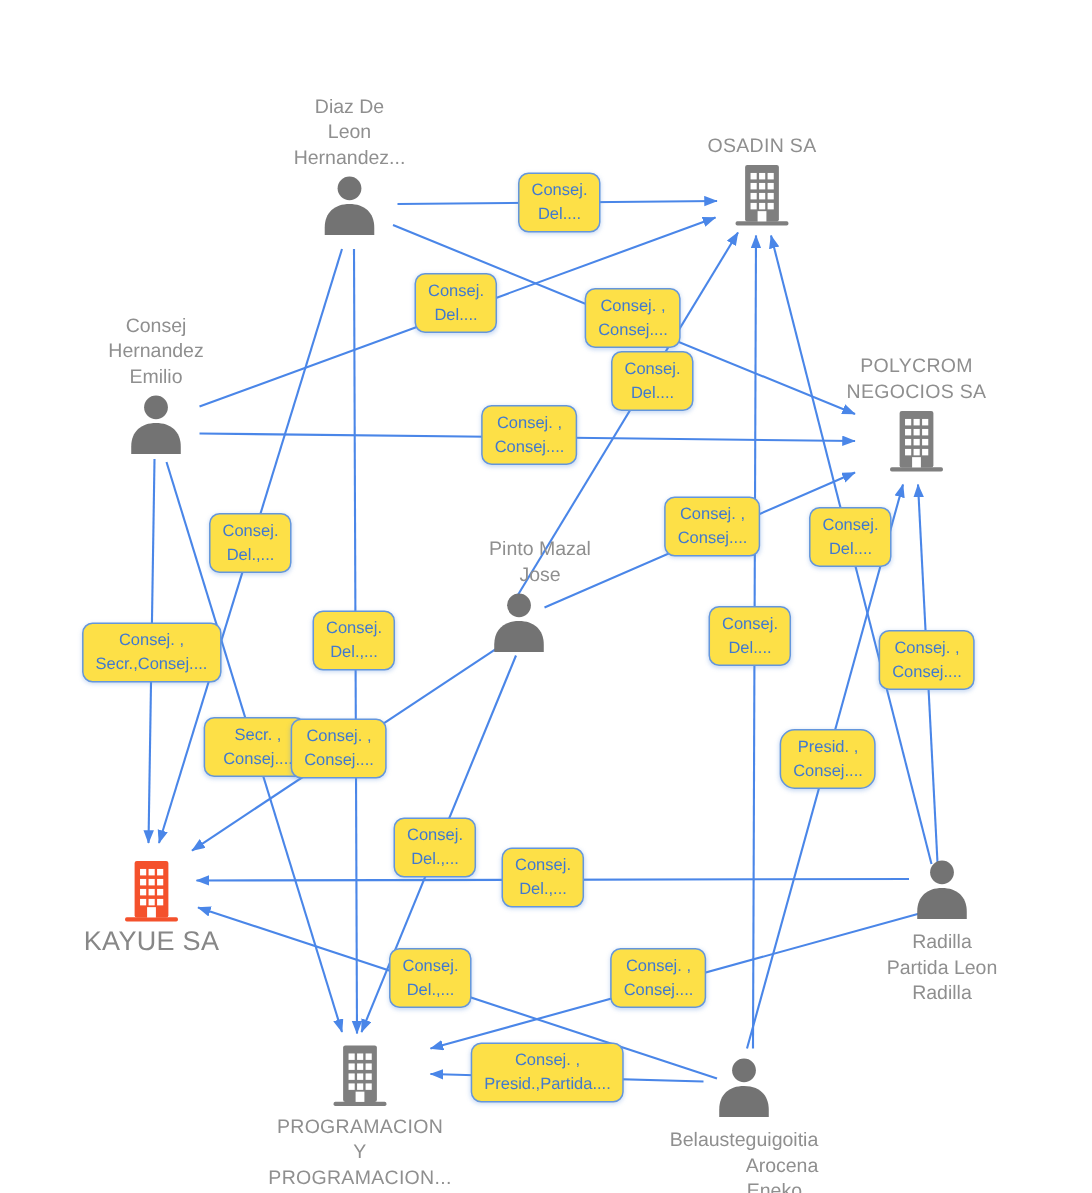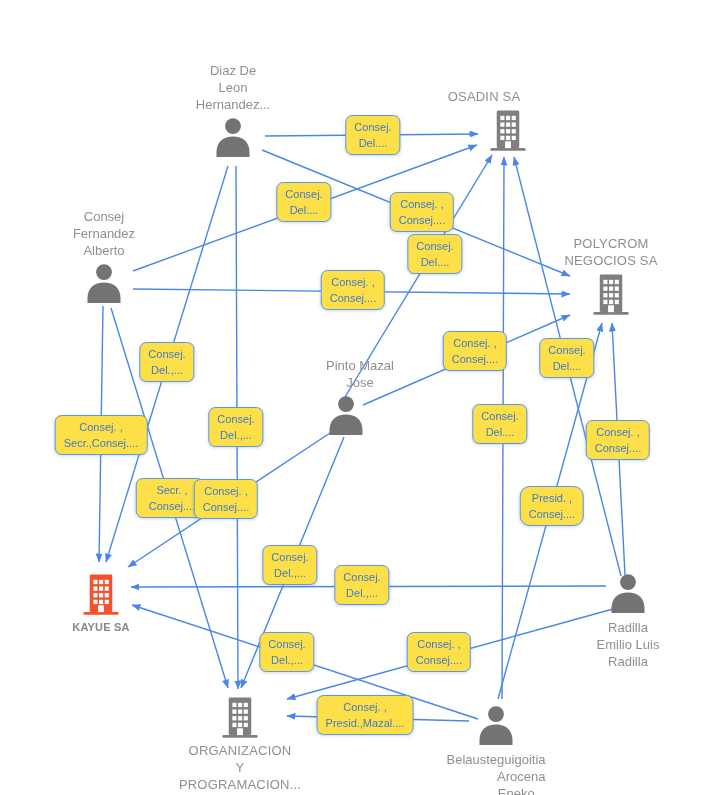--- a/index.html
+++ b/index.html
@@ -8,21 +8,21 @@
     font-family:"Liberation Sans", sans-serif;
     margin-top:28px;
   }
   #edges-layer{position:absolute;left:0;top:0;width:728px;height:795px;}
   .node-icon{position:absolute;transform:translate(-50%,-50%);}
   .node-label{
     position:absolute;color:#8f8f8f;font-size:13px;line-height:17px;
     text-align:center;white-space:nowrap;transform:translate(-50%,0);
   }
   .node-label.company{letter-spacing:.2px;}
-  .node-label.highlight{font-weight:bold;color:#878787;font-size:11px;}
+  .node-label.highlight{font-weight:normal;color:#878787;font-size:18px;}
   .edge-label{
     position:absolute;transform:translate(-50%,-50%);
     background:#fde047;border:1.5px solid #6496dc;border-radius:7px;
     padding:3px 8px;font-size:11px;line-height:16px;color:#4179cf;
     text-align:center;white-space:nowrap;
     box-shadow:0 1px 3px rgba(100,150,220,.35);
   }
   #watermark{
     position:absolute;right:10px;bottom:2px;
     font-family:"DejaVu Serif", serif;font-style:italic;user-select:none;
@@ -87,33 +87,33 @@
             <rect x="22" y="9.5" width="4.2" height="4.4" fill="#fff"></rect>
             <rect x="22" y="16.3" width="4.2" height="4.4" fill="#fff"></rect>
             <rect x="22" y="23.1" width="4.2" height="4.4" fill="#fff"></rect>
             <rect x="22" y="29.9" width="4.2" height="4.4" fill="#fff"></rect>
             <rect x="27.8" y="9.5" width="4.2" height="4.4" fill="#fff"></rect>
             <rect x="27.8" y="16.3" width="4.2" height="4.4" fill="#fff"></rect>
             <rect x="27.8" y="23.1" width="4.2" height="4.4" fill="#fff"></rect>
             <rect x="27.8" y="29.9" width="4.2" height="4.4" fill="#fff"></rect>
             <rect x="21" y="35.5" width="6" height="7" fill="#fff"></rect>
           </svg></div>
-        <div class="node-label company" style="left: 484px; top: 77px; transform: translate(-50%, -100%);">
+        <div class="node-label company" style="left: 508px; top: 77px; transform: translate(-50%, -100%);">
           <div>OSADIN SA</div>
         </div>
       </div>
       <div>
         <div class="node-icon" style="left: 104px; top: 258px;"><svg width="46" height="42" viewBox="0 0 48 44">
             <circle cx="24" cy="9.5" r="8.3" fill="#737373"></circle>
             <path d="M24 20.5c-10.3 0-17.3 5.8-17.3 16.5V42h34.6v-5c0-10.7-7-16.5-17.3-16.5z" fill="#737373"></path>
           </svg></div>
         <div class="node-label" style="left: 104px; top: 231px; transform: translate(-50%, -100%);">
           <div>Consej</div>
-          <div>Fernandez</div>
-          <div>Alberto</div>
+          <div>Hernandez</div>
+          <div>Emilio</div>
         </div>
       </div>
       <div>
         <div class="node-icon" style="left: 611px; top: 268px;"><svg width="47" height="47" viewBox="0 0 48 48">
             <rect x="6" y="42.4" width="36" height="2.8" rx="1.2" fill="#7f7f7f"></rect>
             <rect x="12.5" y="4" width="23" height="38.5" rx="1.5" fill="#7f7f7f"></rect>
             <rect x="16.2" y="9.5" width="4.2" height="4.4" fill="#fff"></rect>
             <rect x="16.2" y="16.3" width="4.2" height="4.4" fill="#fff"></rect>
             <rect x="16.2" y="23.1" width="4.2" height="4.4" fill="#fff"></rect>
             <rect x="16.2" y="29.9" width="4.2" height="4.4" fill="#fff"></rect>
@@ -164,21 +164,21 @@
           <div>KAYUE SA</div>
         </div>
       </div>
       <div>
         <div class="node-icon" style="left: 628px; top: 568px;"><svg width="46" height="42" viewBox="0 0 48 44">
             <circle cx="24" cy="9.5" r="8.3" fill="#737373"></circle>
             <path d="M24 20.5c-10.3 0-17.3 5.8-17.3 16.5V42h34.6v-5c0-10.7-7-16.5-17.3-16.5z" fill="#737373"></path>
           </svg></div>
         <div class="node-label" style="left: 628px; top: 591px;">
           <div>Radilla</div>
-          <div>Emilio Luis</div>
+          <div>Partida Leon</div>
           <div>Radilla</div>
         </div>
       </div>
       <div>
         <div class="node-icon" style="left: 240px; top: 691px;"><svg width="47" height="47" viewBox="0 0 48 48">
             <rect x="6" y="42.4" width="36" height="2.8" rx="1.2" fill="#7f7f7f"></rect>
             <rect x="12.5" y="4" width="23" height="38.5" rx="1.5" fill="#7f7f7f"></rect>
             <rect x="16.2" y="9.5" width="4.2" height="4.4" fill="#fff"></rect>
             <rect x="16.2" y="16.3" width="4.2" height="4.4" fill="#fff"></rect>
             <rect x="16.2" y="23.1" width="4.2" height="4.4" fill="#fff"></rect>
@@ -187,21 +187,21 @@
             <rect x="22" y="16.3" width="4.2" height="4.4" fill="#fff"></rect>
             <rect x="22" y="23.1" width="4.2" height="4.4" fill="#fff"></rect>
             <rect x="22" y="29.9" width="4.2" height="4.4" fill="#fff"></rect>
             <rect x="27.8" y="9.5" width="4.2" height="4.4" fill="#fff"></rect>
             <rect x="27.8" y="16.3" width="4.2" height="4.4" fill="#fff"></rect>
             <rect x="27.8" y="23.1" width="4.2" height="4.4" fill="#fff"></rect>
             <rect x="27.8" y="29.9" width="4.2" height="4.4" fill="#fff"></rect>
             <rect x="21" y="35.5" width="6" height="7" fill="#fff"></rect>
           </svg></div>
         <div class="node-label company" style="left: 240px; top: 714px;">
-          <div>ORGANIZACION</div>
+          <div>PROGRAMACION</div>
           <div>Y</div>
           <div>PROGRAMACION...</div>
         </div>
       </div>
       <div>
         <div class="node-icon" style="left: 496px; top: 700px;"><svg width="46" height="42" viewBox="0 0 48 44">
             <circle cx="24" cy="9.5" r="8.3" fill="#737373"></circle>
             <path d="M24 20.5c-10.3 0-17.3 5.8-17.3 16.5V42h34.6v-5c0-10.7-7-16.5-17.3-16.5z" fill="#737373"></path>
           </svg></div>
         <div class="node-label" style="left: 496px; top: 723px; text-align: right;">
@@ -283,19 +283,19 @@
       <div class="edge-label" style="left: 287px; top: 624px;">
         <div>Consej.</div>
         <div>Del.,...</div>
       </div>
       <div class="edge-label" style="left: 439px; top: 624px;">
         <div>Consej. ,</div>
         <div>Consej....</div>
       </div>
       <div class="edge-label" style="left: 365px; top: 687px;">
         <div>Consej. ,</div>
-        <div>Presid.,Mazal....</div>
+        <div>Presid.,Partida....</div>
       </div>
     </div>
   <div id="watermark">
     <span class="wm-symbol">©</span><span class="wm-head">e</span><span class="wm-tail">mpresia</span>
   </div>
 </div>
 
 </body></html>

